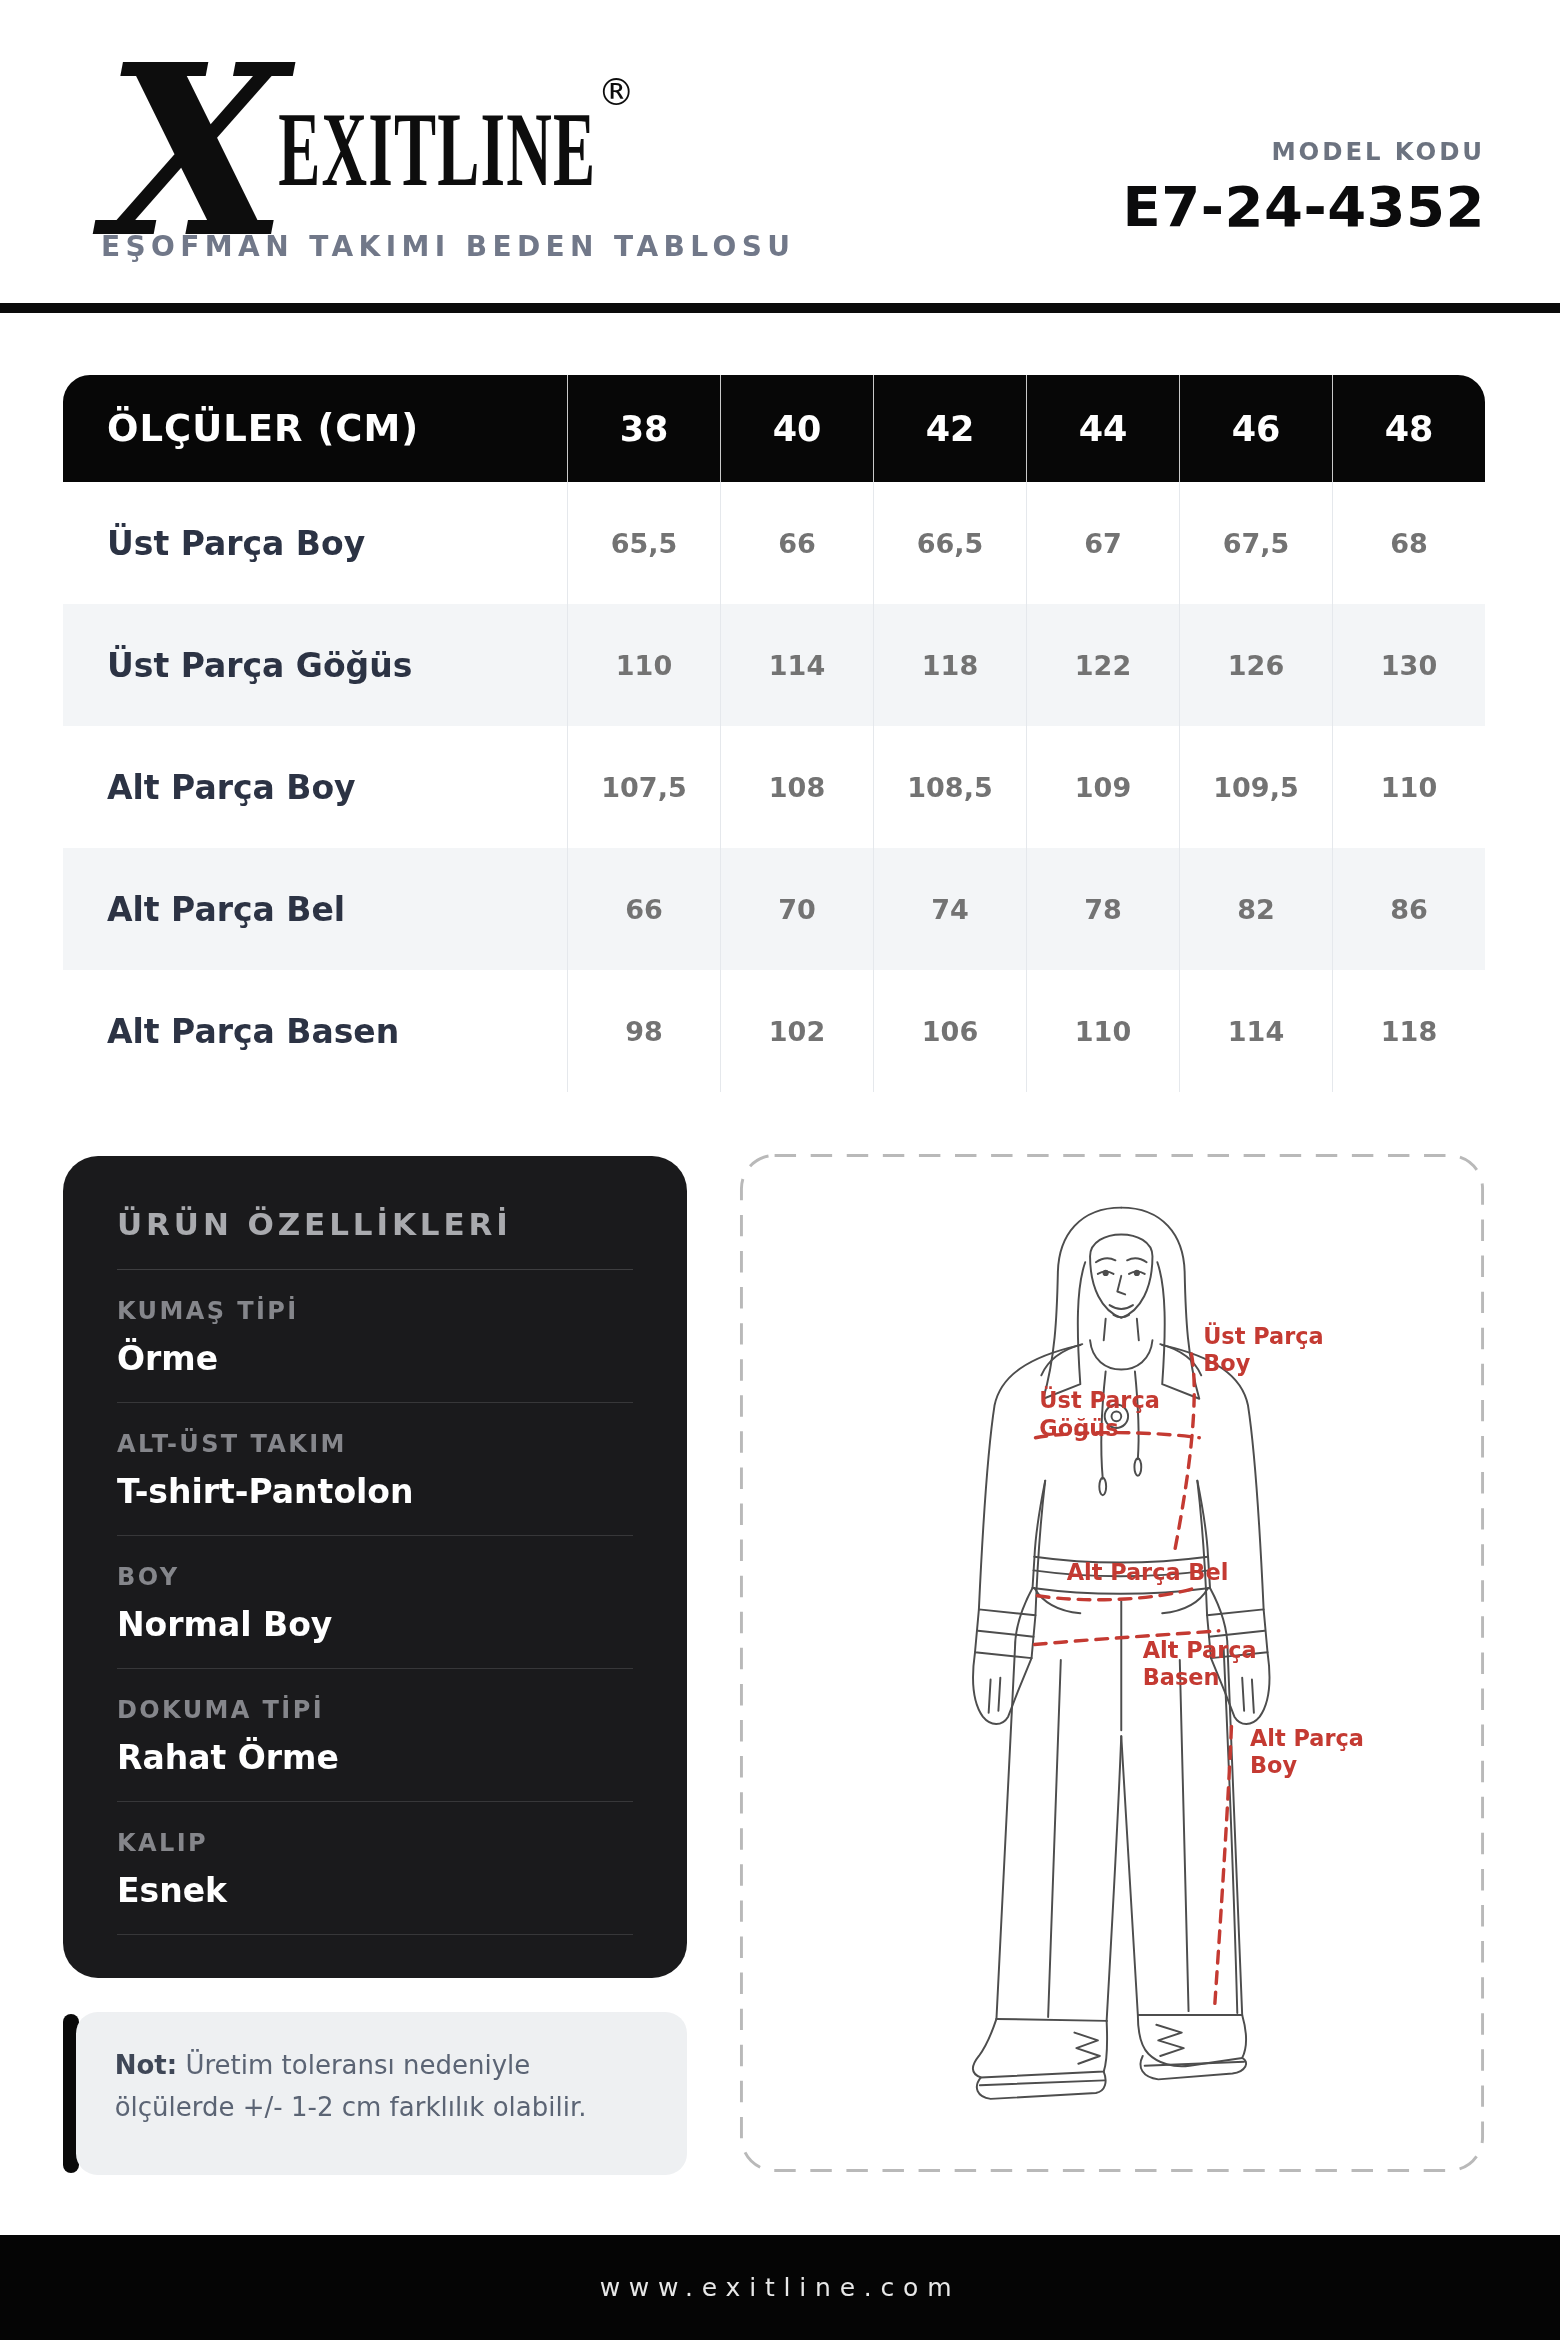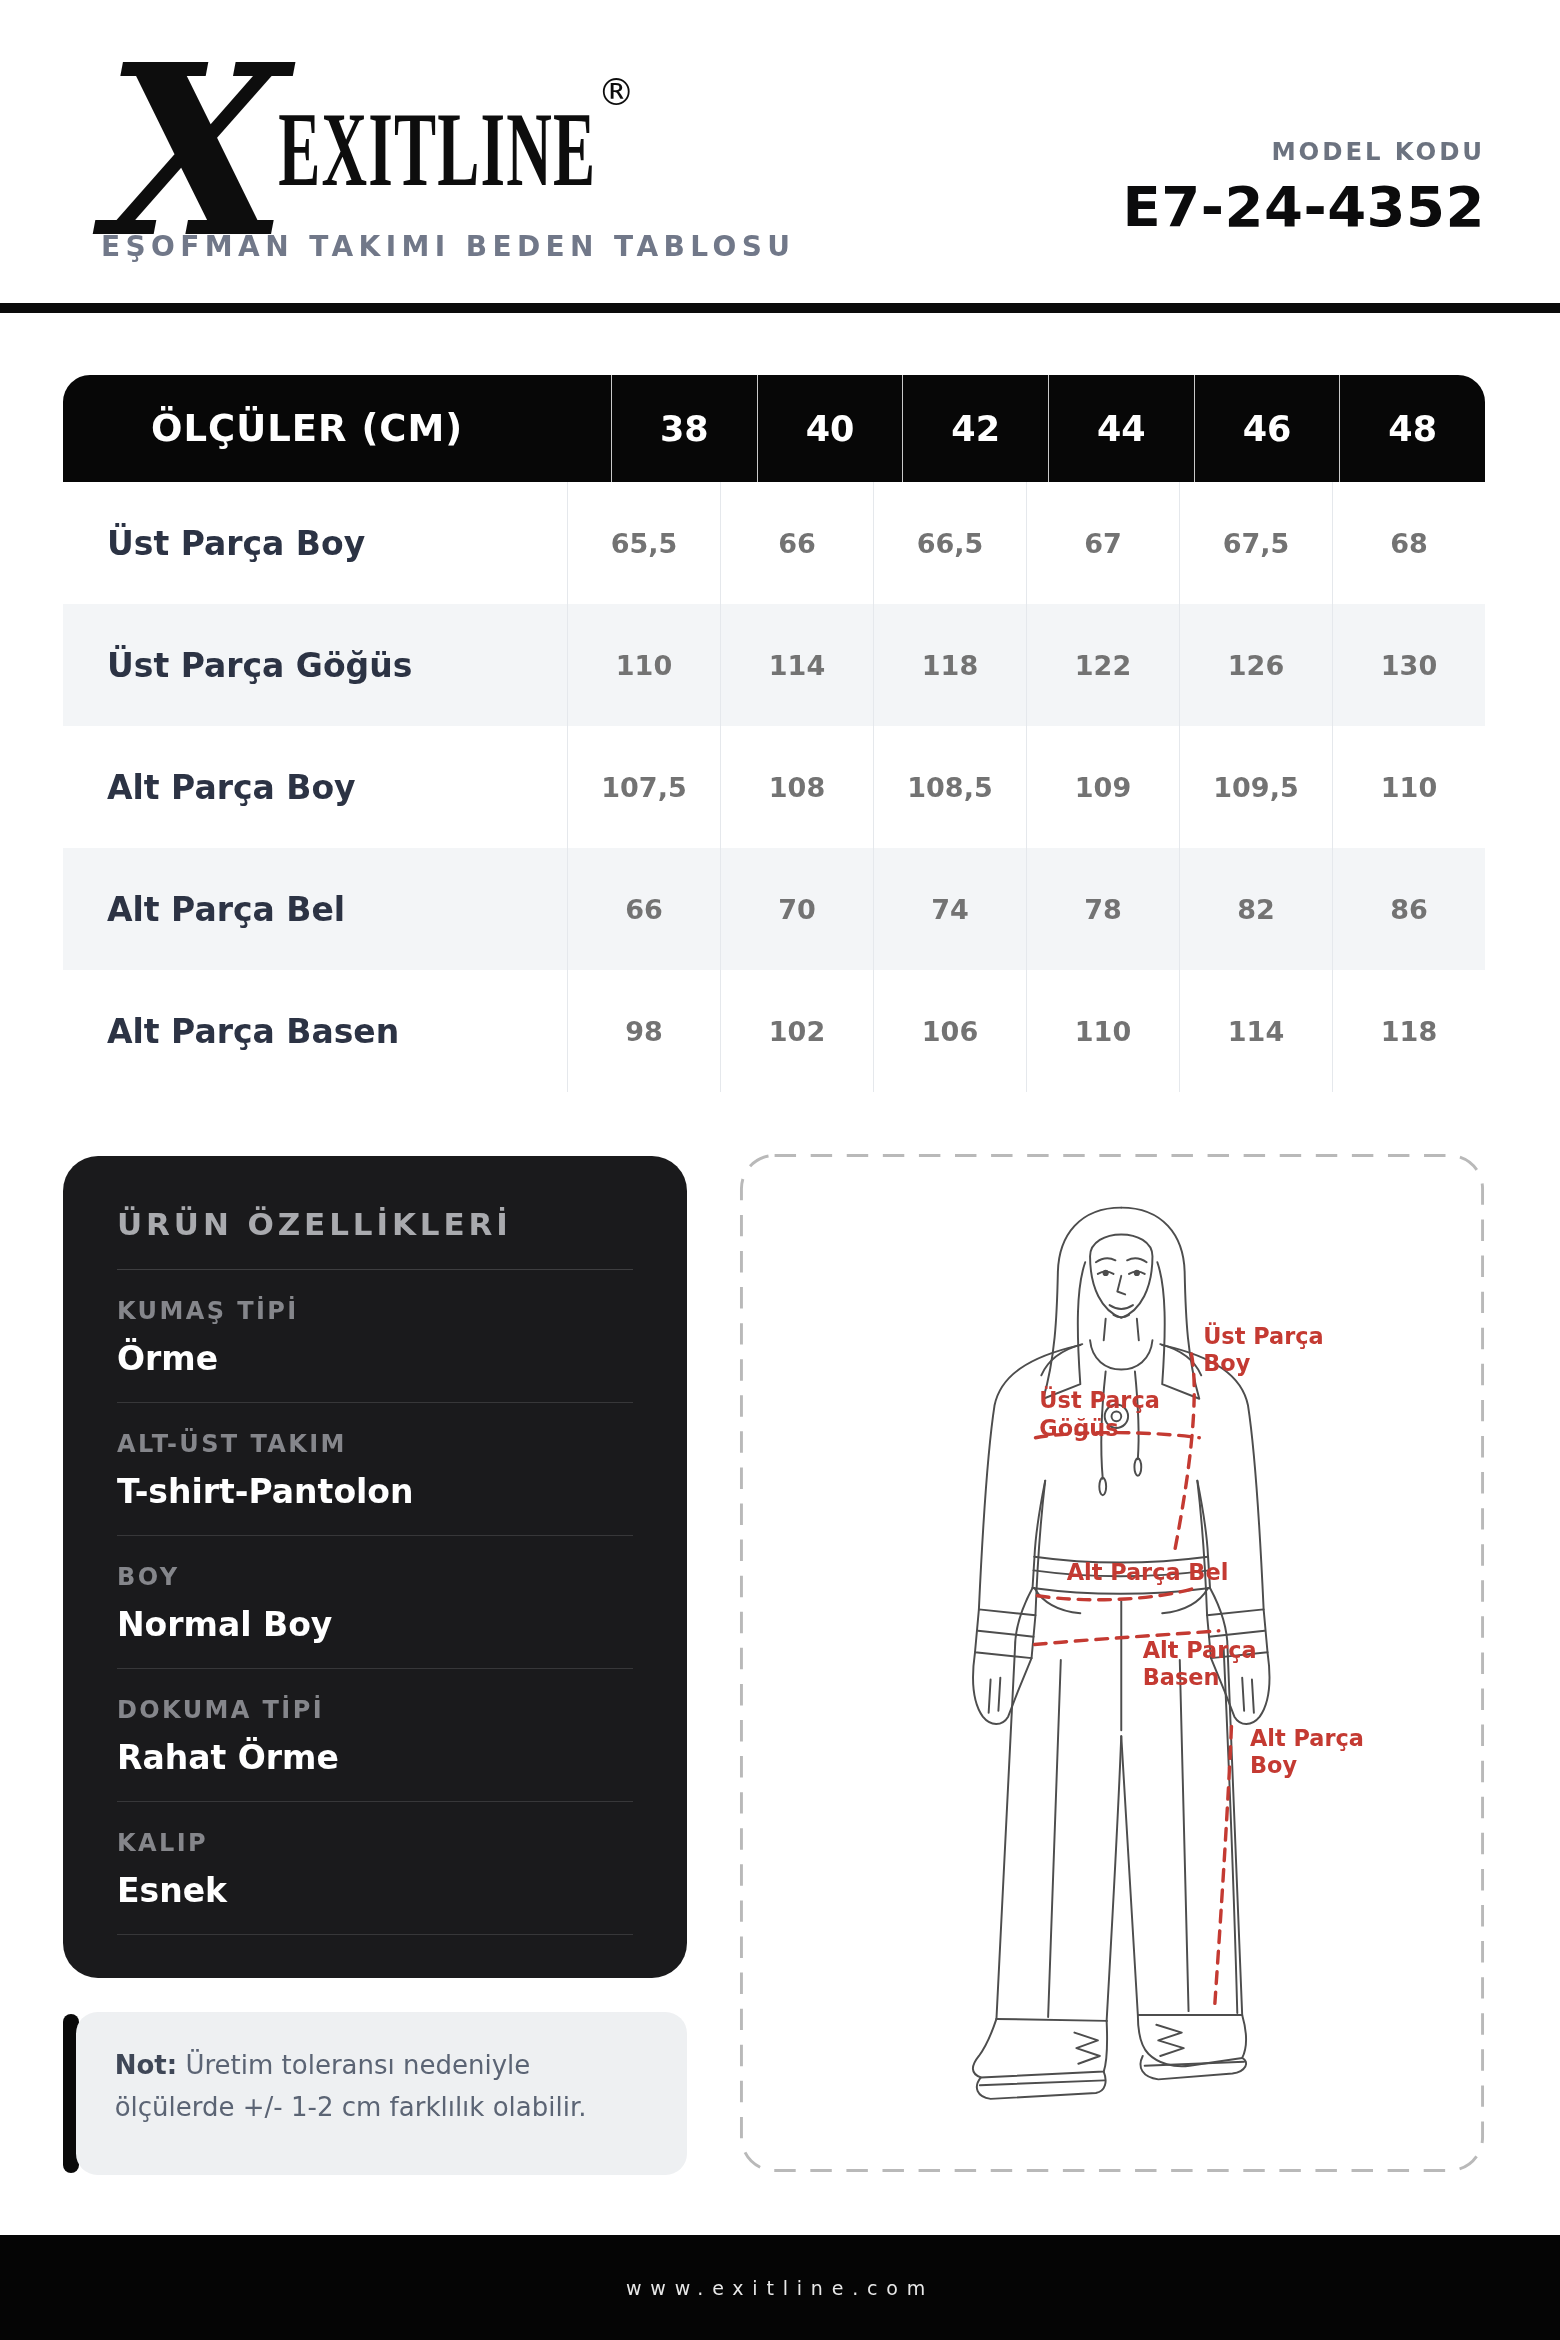--- a/index.html
+++ b/index.html
@@ -22,21 +22,21 @@
   .model-code  { margin-top:7.8px; font-size:56px; font-weight:800; letter-spacing:0.5px; color:#0b0b0c; }
 
   .top-divider { position:absolute; left:0; top:303px; width:1560px; height:9.8px; background:#0a0a0a; }
 
   
   .size-table {
     position:absolute; left:63px; top:375px; width:1422px;
     border-radius:27px; overflow:hidden;
   }
   .trow { display:grid; grid-template-columns:504px repeat(6,1fr); }
-  .trow--head { background:#070707; color:#ffffff; height:107px;padding-left:44px; }
+  .trow--head { background:#070707; color:#ffffff; height:107px; }
   .trow--body { height:122px; background:#ffffff; }
   .trow--body.alt { background:#f3f5f7; }
   .tcell { display:flex; align-items:center; justify-content:center; }
   .tcell--label { justify-content:flex-start; padding-left:44px; }
   .trow--head .tcell--label { font-size:37px; font-weight:800; letter-spacing:1px; }
   .trow--head .tcell--size  { font-size:35px; font-weight:800; }
   .trow--head .tcell + .tcell { border-left:1px solid #c9c9c9;text-align:right; }
   .trow--body .tcell--label { font-size:33px; font-weight:700; color:#2c3344; }
   .trow--body .tcell--val   { font-size:27px; font-weight:600; color:#737373; border-left:1px solid #e5e8ec; }
 
@@ -65,21 +65,21 @@
   .note-prefix { font-weight:700; color:#3f4757; }
 
   
   .figure-box { position:absolute; left:739px; top:1153px; width:746px; height:1020px; }
 
   
   .footer {
     position:absolute; left:0; top:2235px; width:1560px; height:105px;
     background:#050505; display:flex; align-items:center; justify-content:center;
   }
-  .footer-url { font-size:19px; letter-spacing:8.8px; color:#e8e8e8; font-weight:400; }
+  .footer-url { font-size:25px; letter-spacing:8.8px; color:#e8e8e8; font-weight:400; }
 
   
   .ann-label { font-family:"DejaVu Sans","Liberation Sans",sans-serif; font-size:23px; font-weight:700; fill:#c43a32; }
 </style>
 </head>
 <body>
 
 <div class="page">
 
   <svg class="logo-svg" width="605" height="224" viewBox="0 0 620 230">

